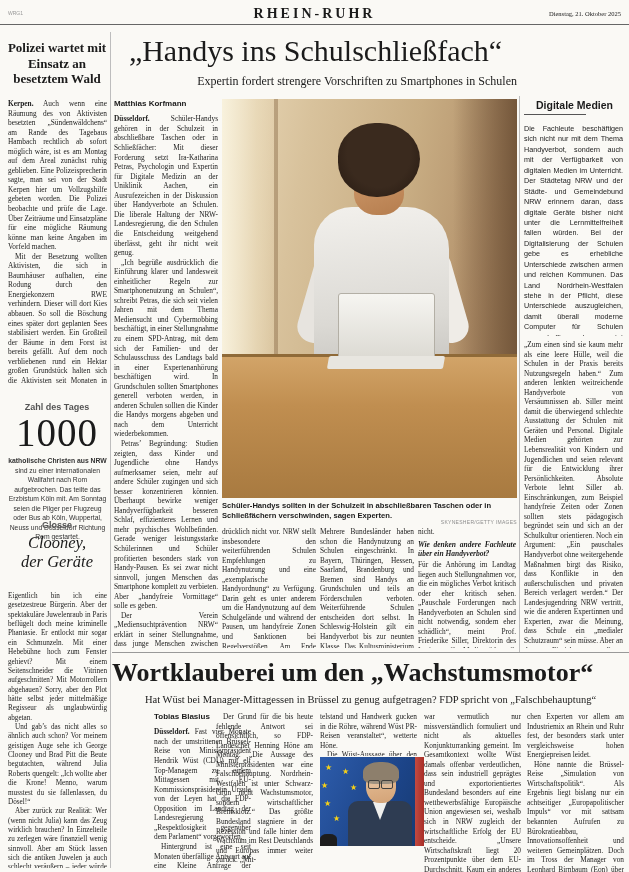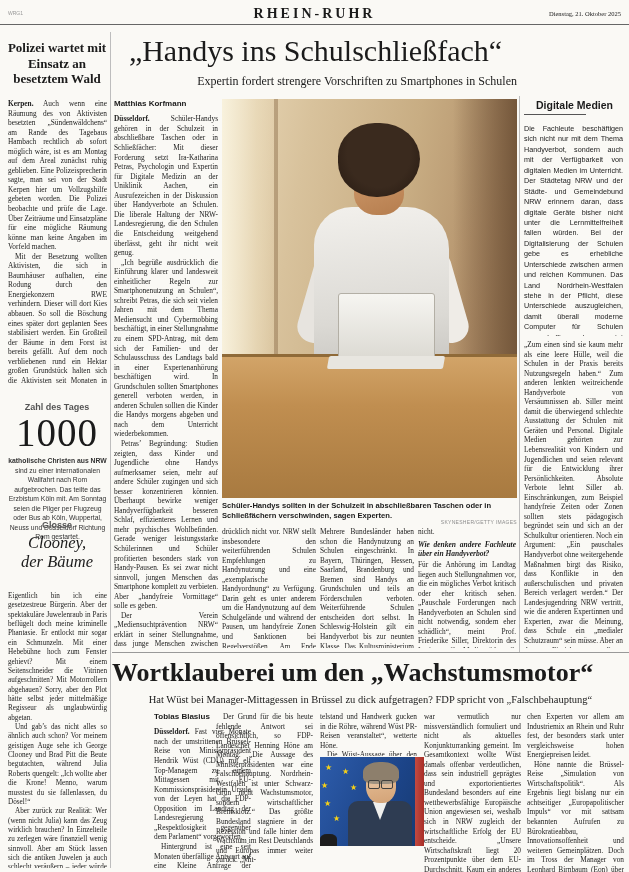--- a/index.html
+++ b/index.html
@@ -99,21 +99,21 @@
 
 <div class="abs zahl-label sans" style="top:402px;">Zahl des Tages</div>
 <div class="abs zahl-number" style="top:410px;">1000</div>
 <div class="abs zahl-text sans" style="top:456px;">
   <span class="zahl-lead">katholische Christen aus NRW</span><span> sind zu einer internationalen Wallfahrt nach Rom aufgebrochen. Das teilte das Erzbistum Köln mit. Am Sonntag seien die Pilger per Flugzeug oder Bus ab Köln, Wuppertal, Neuss und Düsseldorf Richtung Rom gestartet.</span>
 </div>
 
 <div class="abs glosse-label sans" style="top:520px;">Glosse</div>
 <div class="abs glosse-title" style="top:534px;">
   <div>Clooney,</div>
-  <div>der Bäume</div>
+  <div>der Geräte</div>
 </div>
 <div class="colbox bt" style="left:8px;top:592px;width:99px;height:276px;font-size:7.2px;">
   <p>Eigentlich bin ich eine gesetzestreue Bürgerin. Aber der spektakuläre Juwelenraub in Paris beflügelt doch meine kriminelle Phantasie. Er entlockt mir sogar ein Schmunzeln. Mit einer Hebebühne hoch zum Fenster gehievt? Mit einem Seitenschneider die Vitrinen aufgeschnitten? Mit Motorrollern abgehauen? Sorry, aber den Plot hätte selbst jeder mittelmäßige Regisseur als unglaubwürdig abgetan.</p>
   <p class="ind">Und gab’s das nicht alles so ähnlich auch schon? Vor meinem geistigen Auge sehe ich George Clooney und Brad Pitt die Beute begutachten, während Julia Roberts quengelt: „Ich wollte aber die Krone! Menno, warum musstest du sie fallenlassen, du Dösel!“</p>
   <p class="ind">Aber zurück zur Realität: Wer (wenn nicht Julia) kann das Zeug wirklich brauchen? In Einzelteile zu zerlegen wäre finanziell wenig sinnvoll. Aber am Stück lassen sich die antiken Juwelen ja auch schlecht veräußern – jeder würde sie gleich erkennen.</p>
 
 </div>
 
 <div class="abs main-headline">„Handys ins Schulschließfach“</div>
 <div class="abs main-subheadline">Expertin fordert strengere Vorschriften zu Smartphones in Schulen</div>
@@ -164,21 +164,21 @@
 <div class="abs sb-title sans">Digitale Medien</div>
 <div class="sb-rule"></div>
 <div class="abs sb-box sans">
   <p style="margin:0;">Die Fachleute beschäftigen sich nicht nur mit dem Thema Handyverbot, sondern auch mit der Verfügbarkeit von digitalen Medien im Unterricht. Der Städtetag NRW und der Städte- und Gemeindebund NRW erinnern daran, dass digitale Geräte bisher nicht unter die Lernmittelfreiheit fallen würden. Bei der Digitalisierung der Schulen gebe es erhebliche Unterschiede zwischen armen und reichen Kommunen. Das Land Nordrhein-Westfalen stehe in der Pflicht, diese Unterschiede auszugleichen, damit überall moderne Computer für Schulen angeschafft und gewartet werden können.</p>
 </div>
 <div class="colbox bt sb-cont">
   <p>„Zum einen sind sie kaum mehr als eine leere Hülle, weil die Schulen in der Praxis bereits Nutzungsregeln haben.“ Zum anderen lenkten weitreichende Handyverbote von Versäumnissen ab. Siller meint damit die überwiegend schlechte Ausstattung der Schulen mit Geräten und Personal. Digitale Medien gehörten zur Lebensrealität von Kindern und Jugendlichen und seien relevant für die Entwicklung ihrer Persönlichkeiten. Absolute Verbote lehnt Siller ab. Einschränkungen, zum Beispiel handyfreie Zeiten oder Zonen sollten stets pädagogisch begründet sein und sich an der Schulkultur orientieren. Noch ein Argument: „Ein pauschales Handyverbot ohne weitergehende Maßnahmen birgt das Risiko, dass Konflikte in den außerschulischen und privaten Bereich verlagert werden.“ Der Landesjugendring NRW vertritt, wie die anderen Expertinnen und Experten, zwar die Meinung, dass Schule ein „medialer Schutzraum“ sein müsse. Aber an der Einrichtung dieses Schutzraumes sollten die Kinder und Jugendlichen aktiv beteiligt werden. „Ihre Stimmen, Perspektiven und Bedarfe müssen als Betroffene in den Mittelpunkt aller Überlegungen gerückt werden“, betont der Landesjugendring. Jugendliche seien nämlich Expertinnen und Experten ihrer eigenen, vor allem auch digitalen Lebenswelt und müssten entsprechend ernst genommen werden. Die Landschaftsverbände Westfalen-Lippe und Rheinland weisen auf die Chancen hin, die Smartphones, Tablets oder Laptops Kindern mit Handicaps bieten.</p>
 </div>
 
 <div class="abs bot-headline">Wortklauberei um den „Wachstumsmotor“</div>
-<div class="abs bot-subheadline">Hat Wüst bei Manager-Mittagessen in Brüssel zu dick aufgetragen? FDP spricht von „Falschbehauptung“</div>
+<div class="abs bot-subheadline">Hat Wüst bei Manager-Mittagessen in Brüssel zu genug aufgetragen? FDP spricht von „Falschbehauptung“</div>
 
 <div class="colbox bt bcol" style="left:112px;margin-left:42px;">
   <div class="byline sans">Tobias Blasius</div>
   <p><b class="dl">Düsseldorf.</b><span> Fast vier Monate nach der umstrittenen Brüssel-Reise von Ministerpräsident Hendrik Wüst (CDU) mit elf Top-Managern zu einem Mittagessen mit EU-Kommissionspräsidentin Ursula von der Leyen hat die FDP-Opposition im Landtag der Landesregierung „Respektlosigkeit gegenüber dem Parlament“ vorgeworfen.</span></p>
   <p class="ind">Hintergrund ist eine seit Monaten überfällige Antwort auf eine Kleine Anfrage der Liberalen, die nach der Geschäftsordnung des Landtags eigentlich binnen vier Wochen hätte beantwortet werden müssen. In der Drucksache hatte</p>
 </div>
 <div class="colbox bt bcol" style="left:216px;">
   <p class="ind">Der Grund für die bis heute fehlende Antwort sei offensichtlich, so FDP-Landeschef Henning Höne am Montag: „Die Aussage des Ministerpräsidenten war eine Falschbehauptung. Nordrhein-Westfalen ist unter Schwarz-Grün nicht Wachstumsmotor, sondern wirtschaftlicher Bremsklotz.“ Das größte Bundesland stagniere in der Rezession und falle hinter dem Wachstum im Rest Deutschlands und Europas immer weiter zurück. „Mit-</p>
 </div>
 <div class="colbox bt" style="left:320px;top:712px;width:97px;height:44px;">

